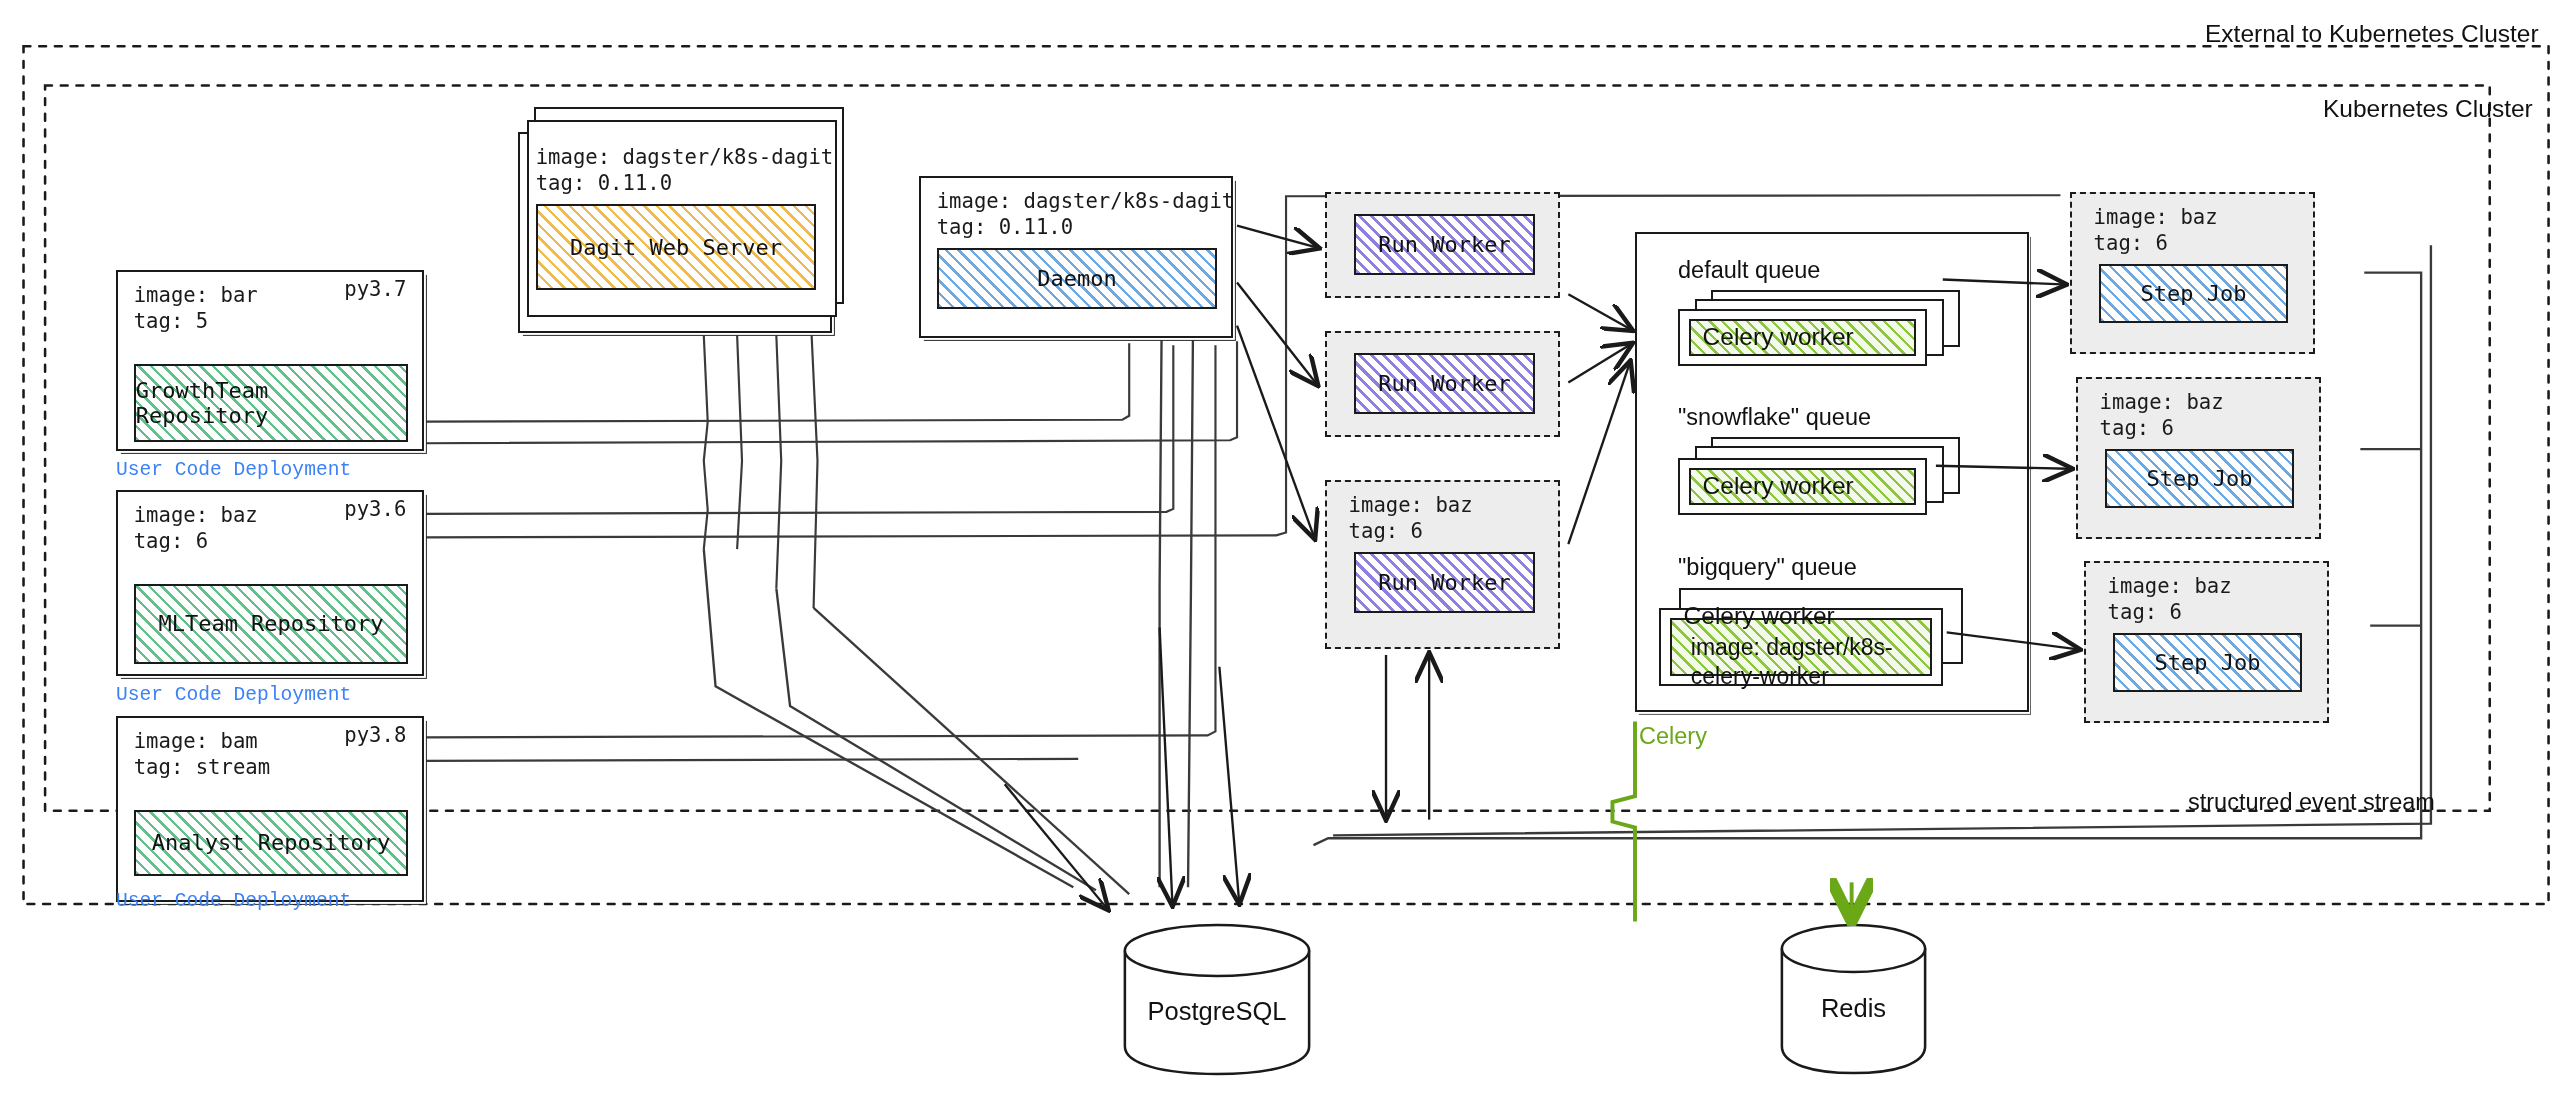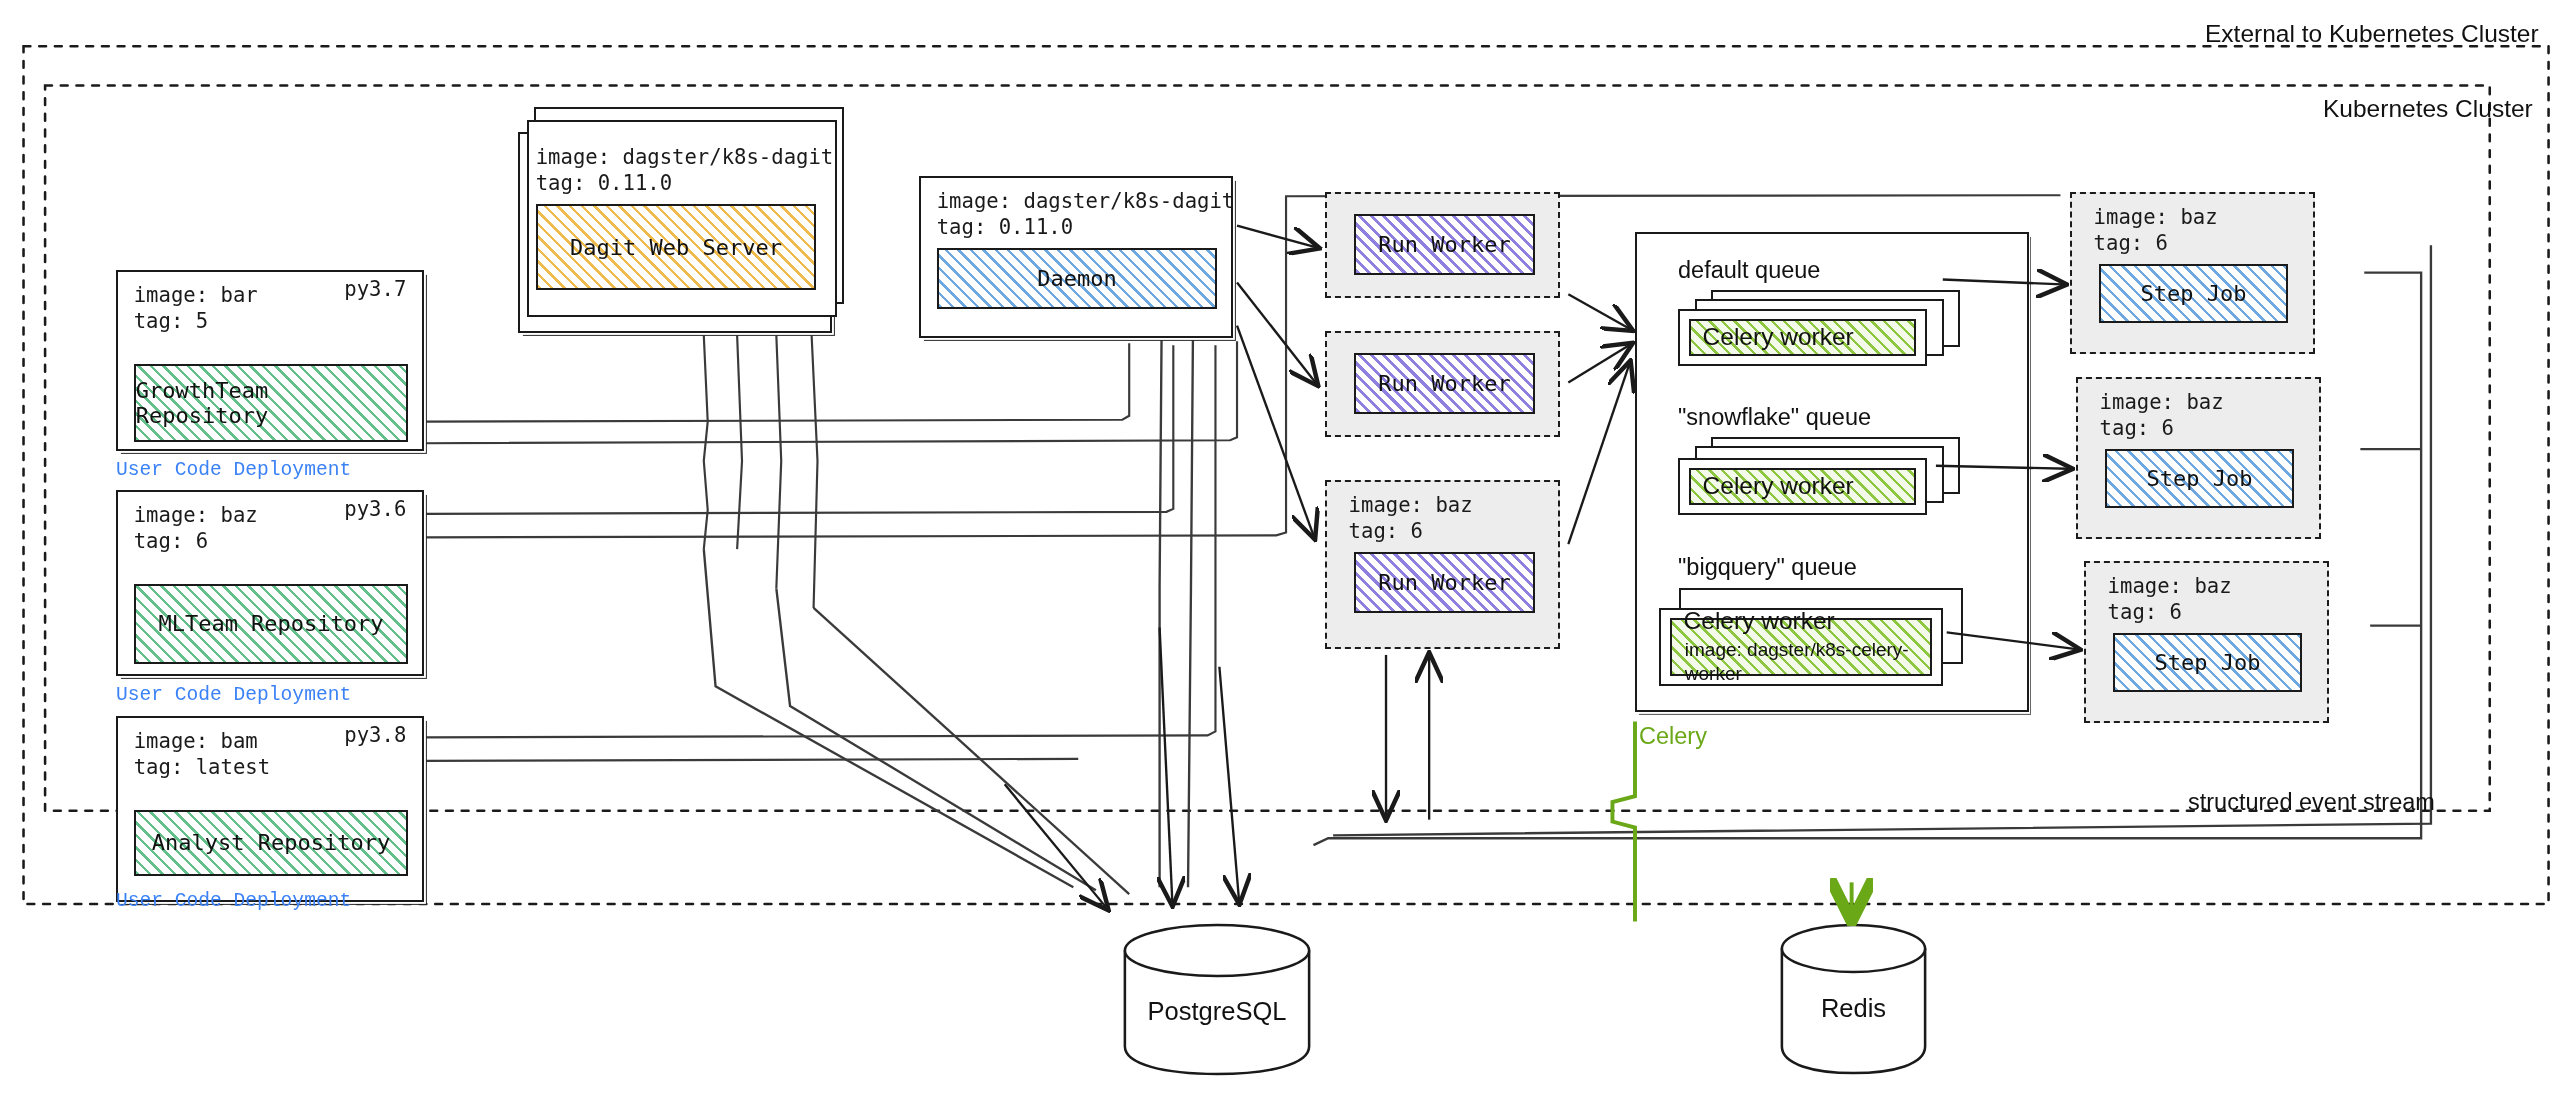--- a/index.html
+++ b/index.html
@@ -68,21 +68,21 @@
   .celerybox{position:absolute;background:#fff;border:2.5px solid #1a1a1a;box-sizing:border-box;
      box-shadow:2px 2.9px 0 -1px #fff,2.9px 3.9px 0 -1px #555;z-index:3;}
   .qlabel{position:absolute;font-size:23.5px;color:#111;white-space:nowrap;z-index:4;}
   .cworker{position:absolute;z-index:4;}
   .cworker .sheet{position:absolute;background:#fff;border:2.5px solid #1a1a1a;box-sizing:border-box;}
   .cworker .front{position:absolute;background:#fff;border:2.5px solid #1a1a1a;box-sizing:border-box;
      left:0;bottom:0;}
   .cworker .fill{position:absolute;left:8.8px;right:8.8px;top:7.8px;bottom:7.8px;border:2px solid #1a1a1a;
      box-sizing:border-box;display:flex;flex-direction:column;justify-content:center;}
   .cworker .t1{font-size:24.5px;color:#111;padding-left:11.8px;line-height:1.1;}
-  .cworker .t2{font-size:19px;color:#111;padding-left:13px;line-height:1.25;margin-top:2.9px;}
+  .cworker .t2{font-size:23px;color:#111;padding-left:19px;line-height:1.25;margin-top:2.9px;}
 
   
   .cyl{position:absolute;z-index:3;}
   .cyl .lbl{position:absolute;width:100%;text-align:center;font-size:25.5px;color:#111;}
   .evtlabel{position:absolute;font-size:23.5px;color:#111;white-space:nowrap;z-index:5;}
 </style>
 </head>
 <body>
 
 <div id="stage">
@@ -159,21 +159,21 @@
 
   <div class="card" style="left:116px;top:490px;width:308px;height:186px;">
     <div class="meta"><span>image: baz</span><span class="py">py3.6</span>
 <span>tag: 6</span></div>
     <div class="inner hatch-green" style="height:80px;">MLTeam Repository</div>
   </div>
   <div class="caption" style="left:116px;top:684px;">User Code Deployment</div>
 
   <div class="card" style="left:116px;top:716px;width:308px;height:186px;">
     <div class="meta"><span>image: bam</span><span class="py">py3.8</span>
-<span>tag: latest</span></div>
+<span>tag: stream</span></div>
     <div class="inner hatch-green" style="height:66px;">Analyst Repository</div>
   </div>
   <div class="caption" style="left:116px;top:890px;">User Code Deployment</div>
 
   <div class="card stack" style="left:518px;top:132px;width:314px;height:201px;">
     <div class="meta"><span>image: dagster/k8s-dagit</span>
 <span>tag: 0.11.0</span></div>
     <div class="inner hatch-orange" style="height:86px;">Dagit Web Server</div>
   </div>
 

